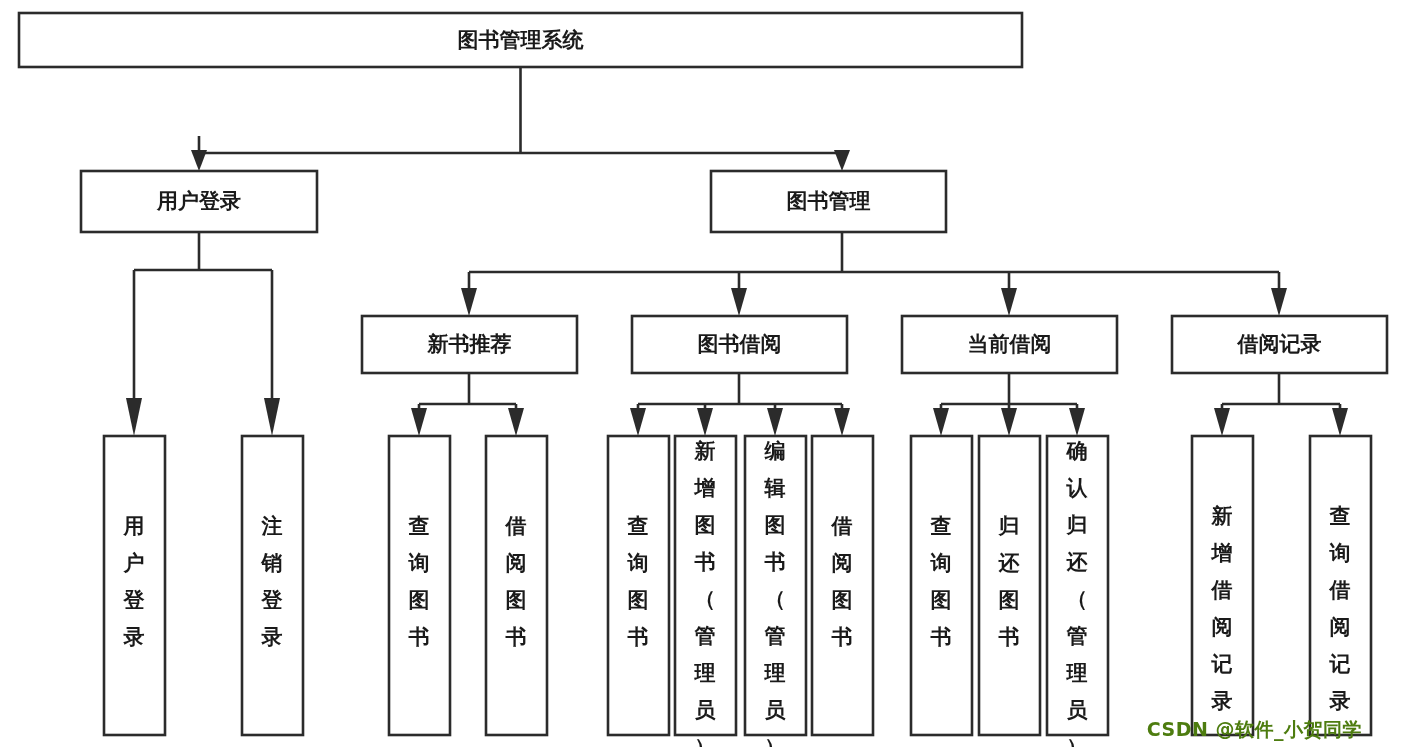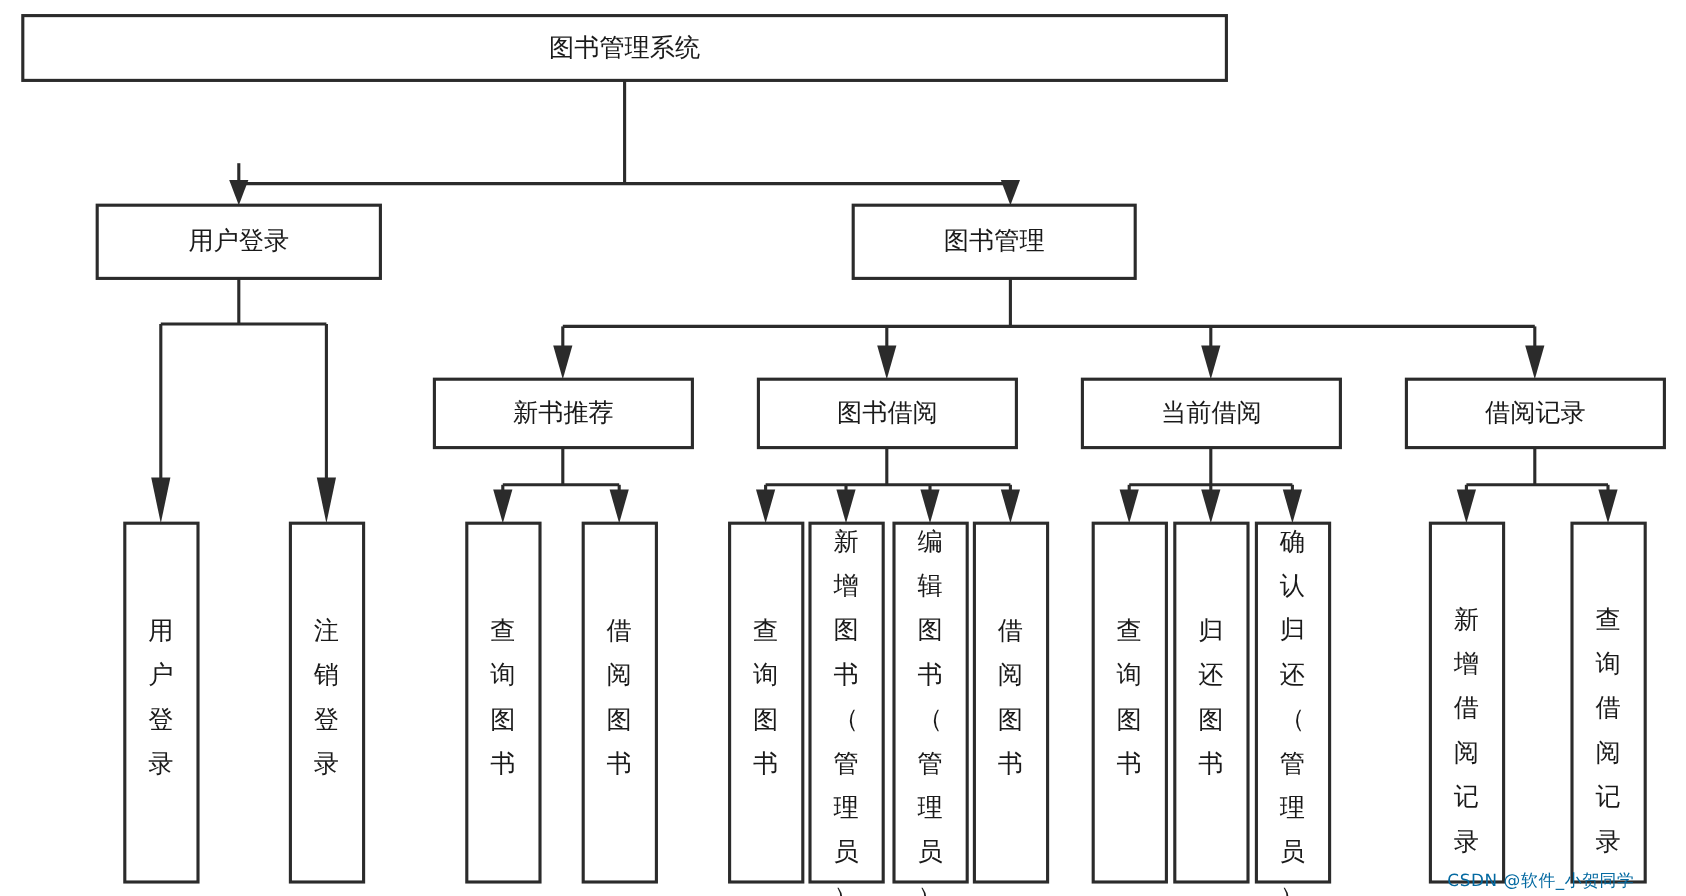--- a/index.html
+++ b/index.html
@@ -11,20 +11,21 @@
     width: 1405px;
     height: 747px;
     font-family: "Liberation Sans", "DejaVu Sans", sans-serif;
     overflow: hidden;
     position: relative;
   }
   #diagram-root {
     position: relative;
     width: 1370px;
     height: 747px;
+    font-weight: bold;
   }
   svg.flow {
     position: absolute;
     left: 0;
     top: 0;
     width: 1405px;
     height: 747px;
   }
   .node-rect {
     fill: #ffffff;
@@ -52,22 +53,22 @@
     font-family: "DejaVu Sans", "Liberation Sans", sans-serif;
     fill: #1a1a1a;
     font-size: 21px;
     text-anchor: middle;
   }
   .watermark {
     position: absolute;
     right: 8px;
     bottom: 4px;
     font-family: "DejaVu Sans", "Liberation Sans", sans-serif;
-    font-size: 14px;
-    color: #0369a1;
+    font-size: 19px;
+    color: #4d7c0f;
     letter-spacing: 0.5px;
     white-space: nowrap;
     user-select: none;
   }
 </style>
 </head>
 <body>
 
 <div id="diagram-root">
 

